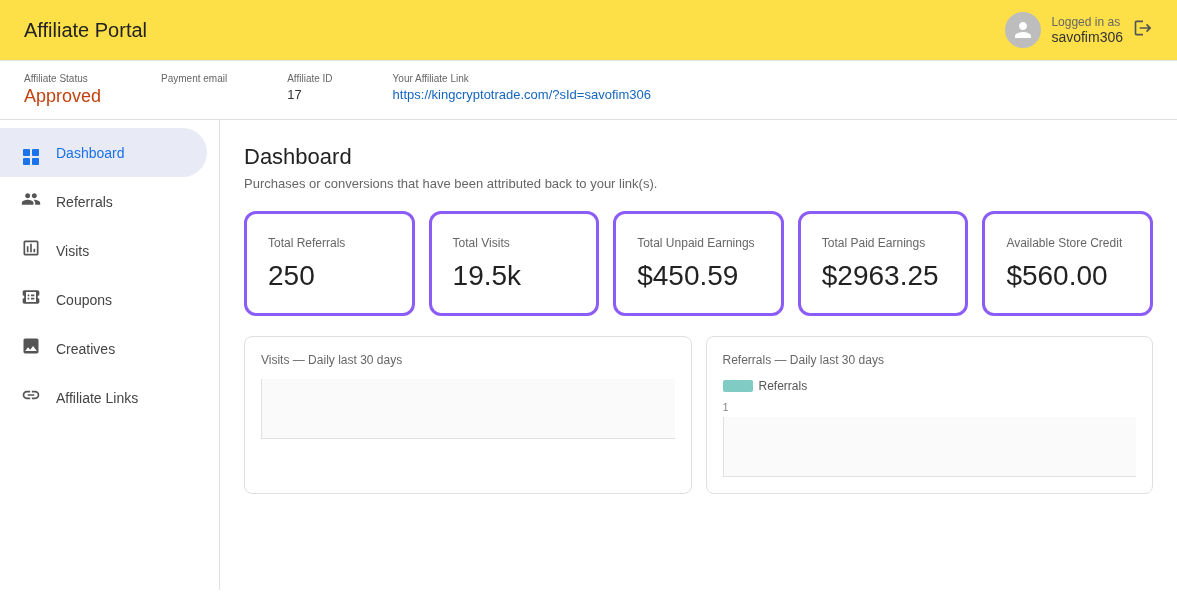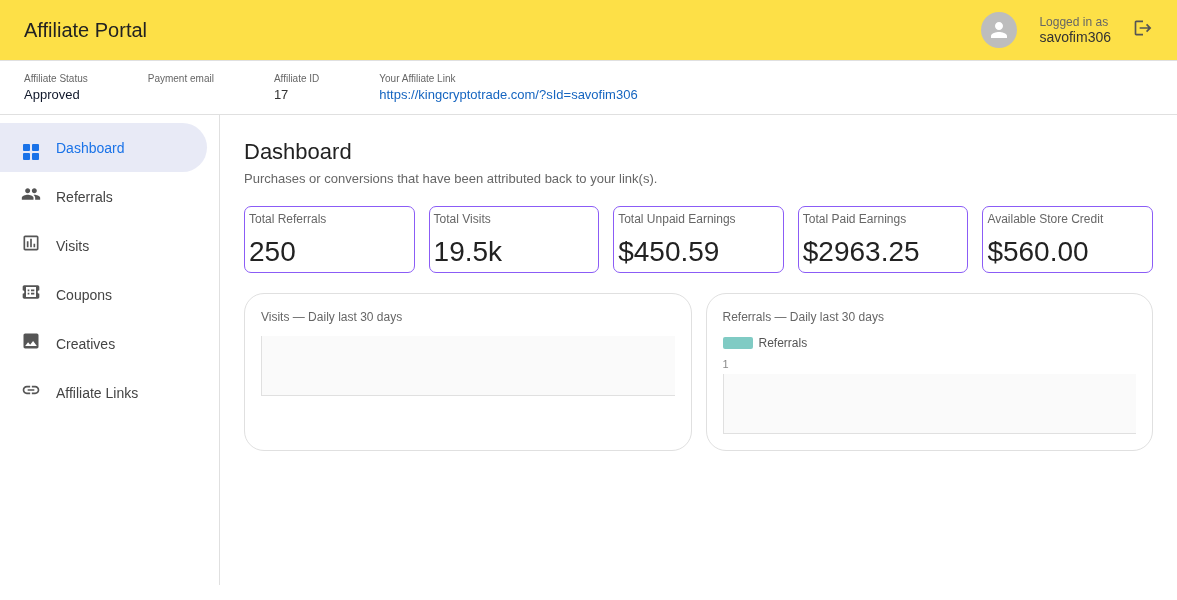--- a/index.html
+++ b/index.html
@@ -15,21 +15,21 @@
       background: #fde047;
     }
     .app-title {
       font-size: 20px;
       font-weight: 400;
       color: #222;
     }
     .user-info {
       display: flex;
       align-items: center;
-      gap: 22px;
+      gap: 10px;
     }
     .avatar-icon {
       width: 36px;
       height: 36px;
       border-radius: 50%;
       background: #bdbdbd;
       display: flex;
       align-items: center;
       justify-content: center;
       color: #fff;
@@ -62,22 +62,22 @@
       font-size: 10px;
       color: #666;
       display: block;
       margin-bottom: 2px;
     }
     .info-item .value {
       font-size: 13px;
       color: #333;
     }
     .info-item .approved {
-      color: #0f172a;
-      font-size: 13px;
+      color: #c2410c;
+      font-size: 18px;
       font-weight: 500;
     }
     .info-item .link-value {
       color: #1565c0;
       font-size: 13px;
     }
 
     
     .main-layout {
       display: flex;
@@ -142,23 +142,23 @@
     }
 
     
     .stats-row {
       display: flex;
       gap: 14px;
       margin-bottom: 20px;
     }
     .stat-card {
       flex: 1;
-      border: 1px solid #8b5cf6;
-      border-radius: 7px;
-      padding: 4px;
+      border: 3px solid #8b5cf6;
+      border-radius: 12px;
+      padding: 21px;
     }
     .stat-card .stat-label {
       font-size: 12px;
       color: #666;
       margin-bottom: 8px;
       line-height: 1.4;
     }
     .stat-card .stat-value {
       font-size: 28px;
       font-weight: 400;
@@ -166,21 +166,21 @@
     }
 
     
     .charts-row {
       display: flex;
       gap: 14px;
     }
     .chart-card {
       flex: 1;
       border: 1px solid #e0e0e0;
-      border-radius: 20px;
+      border-radius: 8px;
       padding: 16px;
       min-height: 130px;
     }
     .chart-title {
       font-size: 12px;
       color: #666;
       margin-bottom: 12px;
     }
     .chart-legend {
       display: flex;

